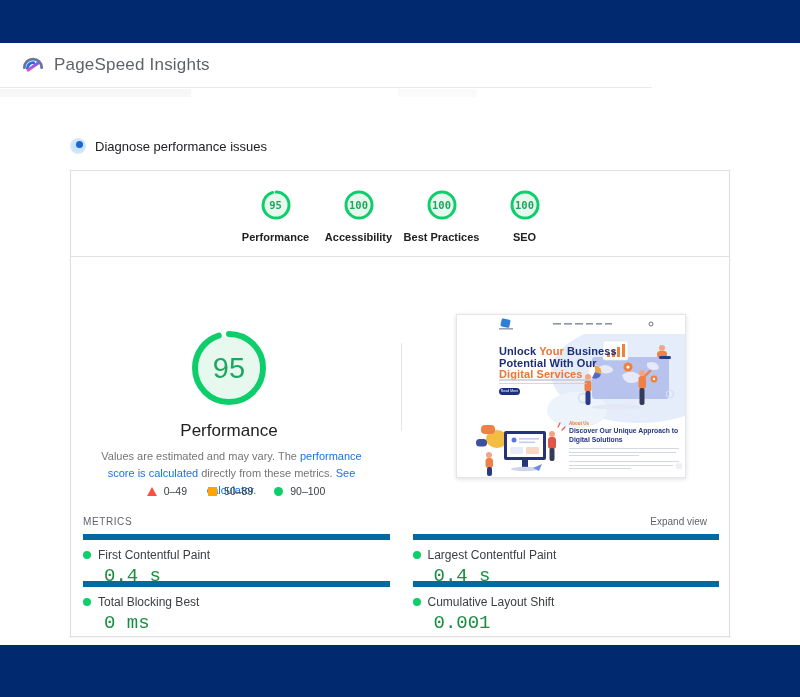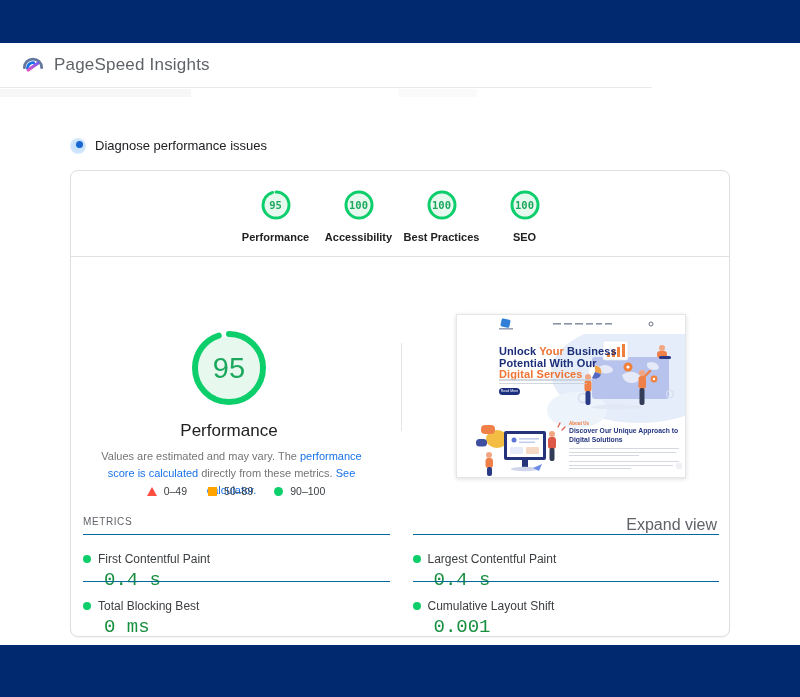--- a/index.html
+++ b/index.html
@@ -10,30 +10,30 @@
   .footerbar { position:absolute; left:0; top:645px; width:800px; height:52px; background:#012970; }
 
   .header { position:absolute; left:0; top:43px; width:652px; height:45px; background:#fff;
     border-bottom:1px solid #e8eaed; display:flex; align-items:center; padding-left:20px; }
   .psi-logo { width:26px; height:26px; margin-right:8px; }
   .header-title { font-size:17px; color:#5f6368; letter-spacing:.2px; }
 
   .ghost-strip-a { position:absolute; left:0; top:89px; width:191px; height:8px; background:#f8f7f8; }
   .ghost-strip-b { position:absolute; left:398px; top:89px; width:79px; height:8px; background:#fafafa; }
 
-  .diagnose-row { position:absolute; left:70px; top:138px; display:flex; }
+  .diagnose-row { position:absolute; left:70px; top:138px; display:flex; align-items:center; }
   .diagnose-icon { width:16px; height:16px; border-radius:50%;
     background:radial-gradient(circle at 50% 50%, #bcdcfb 0%, #cfe5fc 55%, #eaf3fe 100%);
     position:relative; margin-right:9px; }
   .diagnose-icon::after { content:""; position:absolute; width:7px; height:7px; border-radius:50%;
     background:#1967d2; left:6px; top:3px; }
   .diagnose-label { font-size:13px; color:#202124; font-weight:500; }
 
   .card { position:absolute; left:70px; top:170px; width:660px; height:467px; background:#fff;
-    border:1px solid #dcdfe4; border-radius:8px; box-shadow:0 1px 2px rgba(60,64,67,.06); }
+    border:1px solid #dcdfe4; border-radius:0; box-shadow:0 1px 2px rgba(60,64,67,.06); }
 
   
   .gauge-row { position:absolute; left:0; top:18px; width:658px; display:flex; justify-content:center; }
   .mini-gauge { width:83px; display:flex; flex-direction:column; align-items:center; cursor:pointer; }
   .mg-circle { position:relative; width:32px; height:32px; }
   .mg-score { position:absolute; left:0; top:0; width:32px; height:32px; display:flex;
     align-items:center; justify-content:center; font-family:"DejaVu Sans Mono", monospace;
     font-size:10.5px; font-weight:bold; color:#1ba85e; }
   .mg-label { margin-top:10px; font-size:11px; font-weight:600; color:#212121; white-space:nowrap; }
   .row-divider { position:absolute; left:0; top:85px; width:658px; height:1px; background:#dfe1e5; }
@@ -69,24 +69,24 @@
   .th-btn { position:absolute; left:42px; top:73px; width:21px; height:6.5px; border-radius:3.5px;
     background:#1d2f7f; color:#fff; font-size:3.5px; display:flex; align-items:center; justify-content:center; }
   .th-about { position:absolute; left:112px; top:106px; font-size:4.5px; font-weight:bold; color:#ee7434; }
   .th-heading { position:absolute; left:112px; top:112px; width:112px; font-size:6.8px; line-height:8.6px;
     font-weight:bold; color:#24357f; }
   .th-pbar { position:absolute; height:1.2px; background:#c9cfd9; opacity:.8; }
 
   
   .metrics-heading { position:absolute; left:12px; top:345px; font-size:10px; font-weight:normal;
     letter-spacing:.6px; color:#5f6368; }
-  .expand-view { position:absolute; right:12px; top:345px; font-size:16px; color:#5f6368; cursor:pointer; }
+  .expand-view { position:absolute; right:22px; top:345px; font-size:10px; color:#5f6368; cursor:pointer; }
   .metrics-grid { position:absolute; left:12px; top:363px; width:636px; display:grid;
     grid-template-columns:1fr 1fr; column-gap:23px; }
-  .metric-cell { border-top:1px solid #0369a1; height:47px; padding-top:17px; position:relative; }
+  .metric-cell { border-top:6px solid #0369a1; height:47px; padding-top:8px; position:relative; }
   .metric-top { display:flex; align-items:center; gap:7px; }
   .metric-dot { width:8px; height:8px; border-radius:50%; background:#0cce6b; flex:0 0 auto; }
   .metric-name { font-size:12px; color:#3c4043; }
   .metric-value { margin:3px 0 0 21px; font-size:19px; color:#188e3f;font-family:Liberation Mono, monospace; }
 </style>
 </head>
 <body>
 
 <div class="topbar"></div>
 

